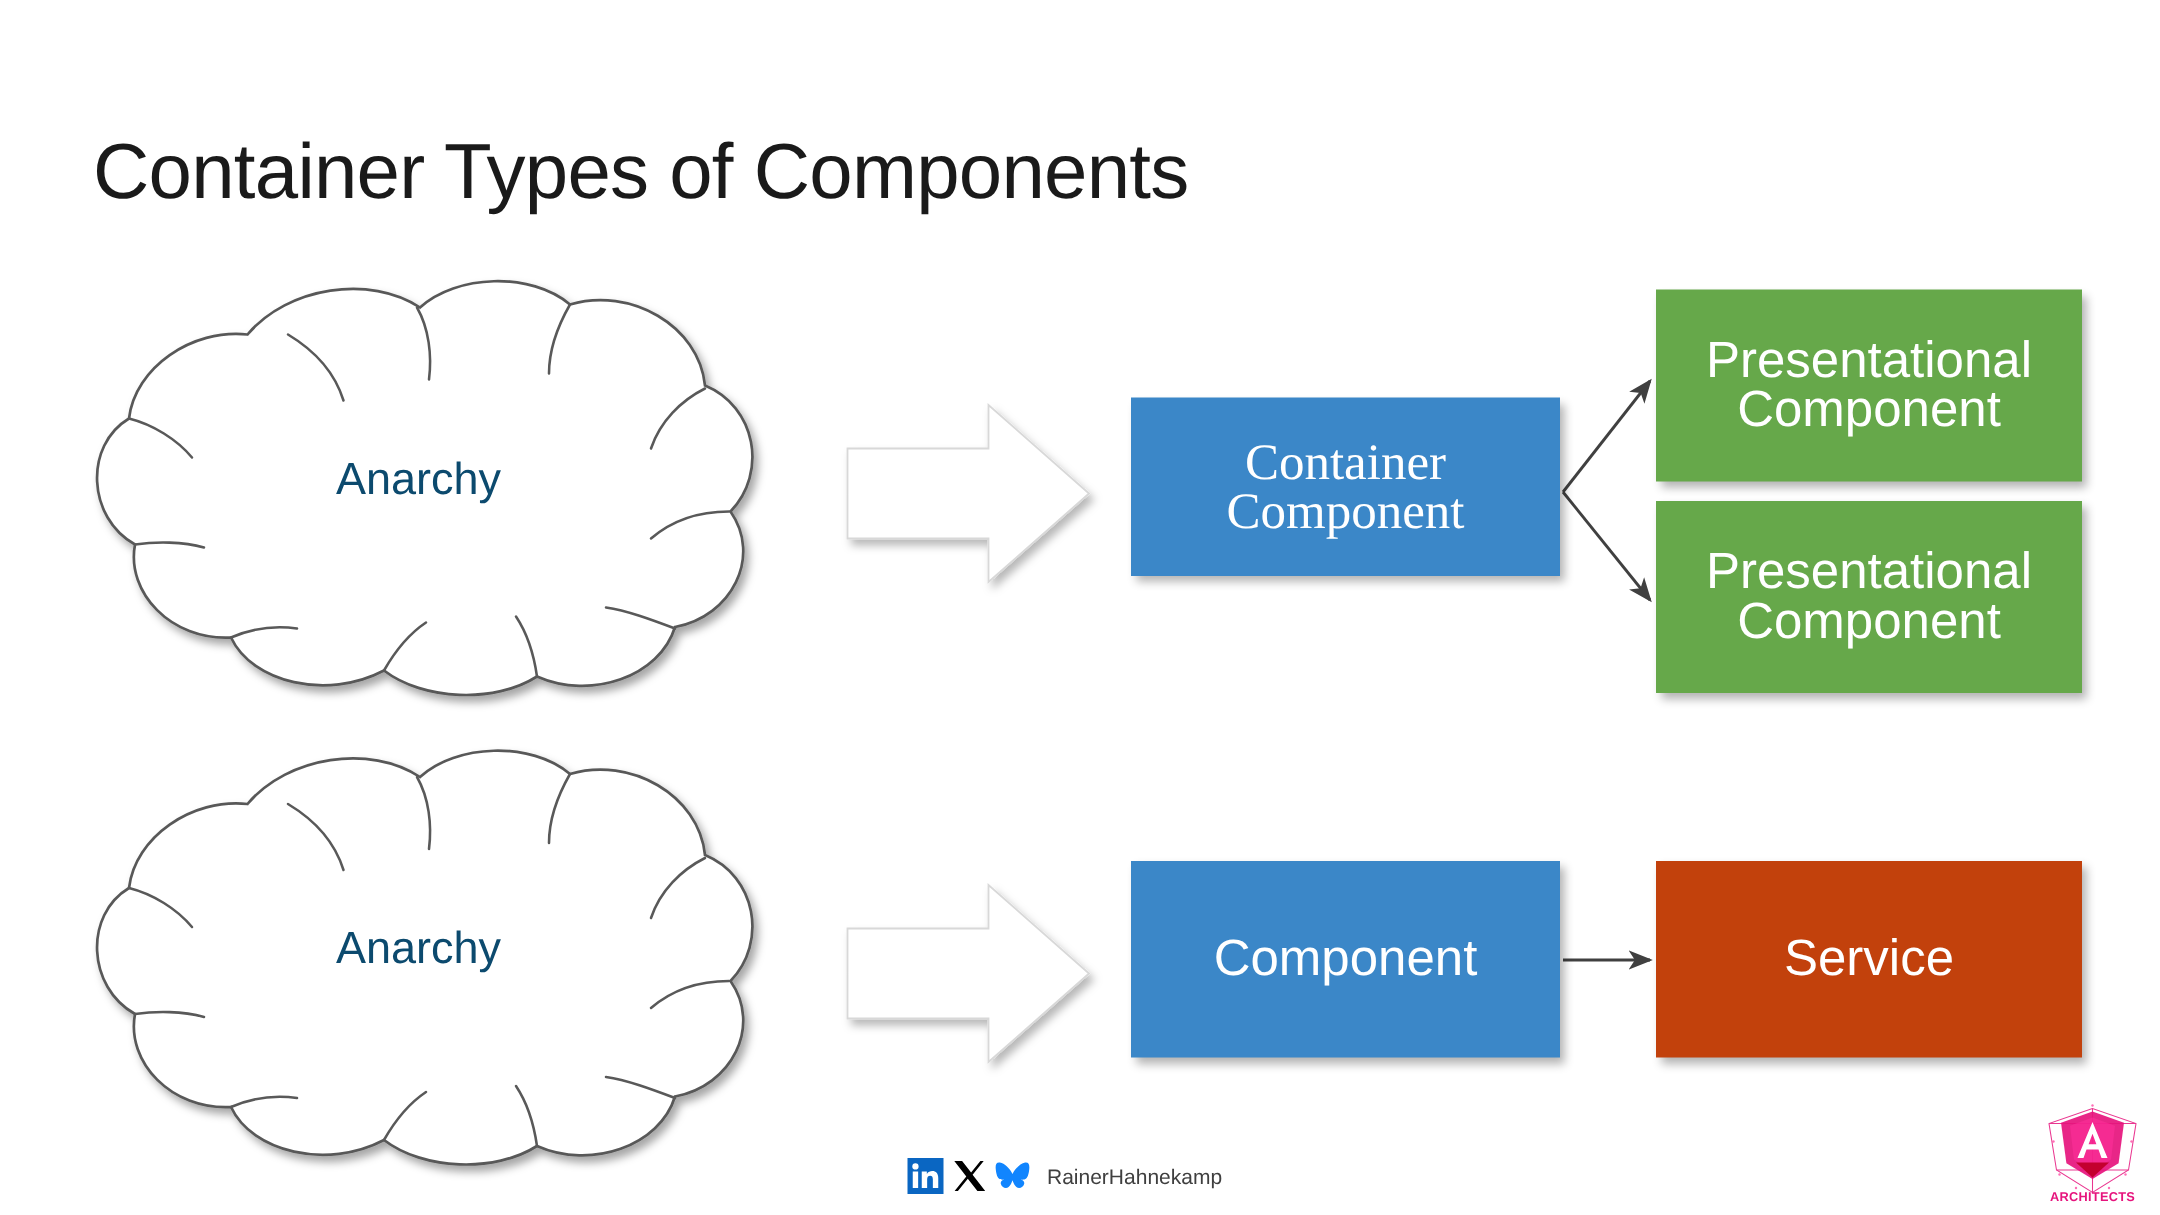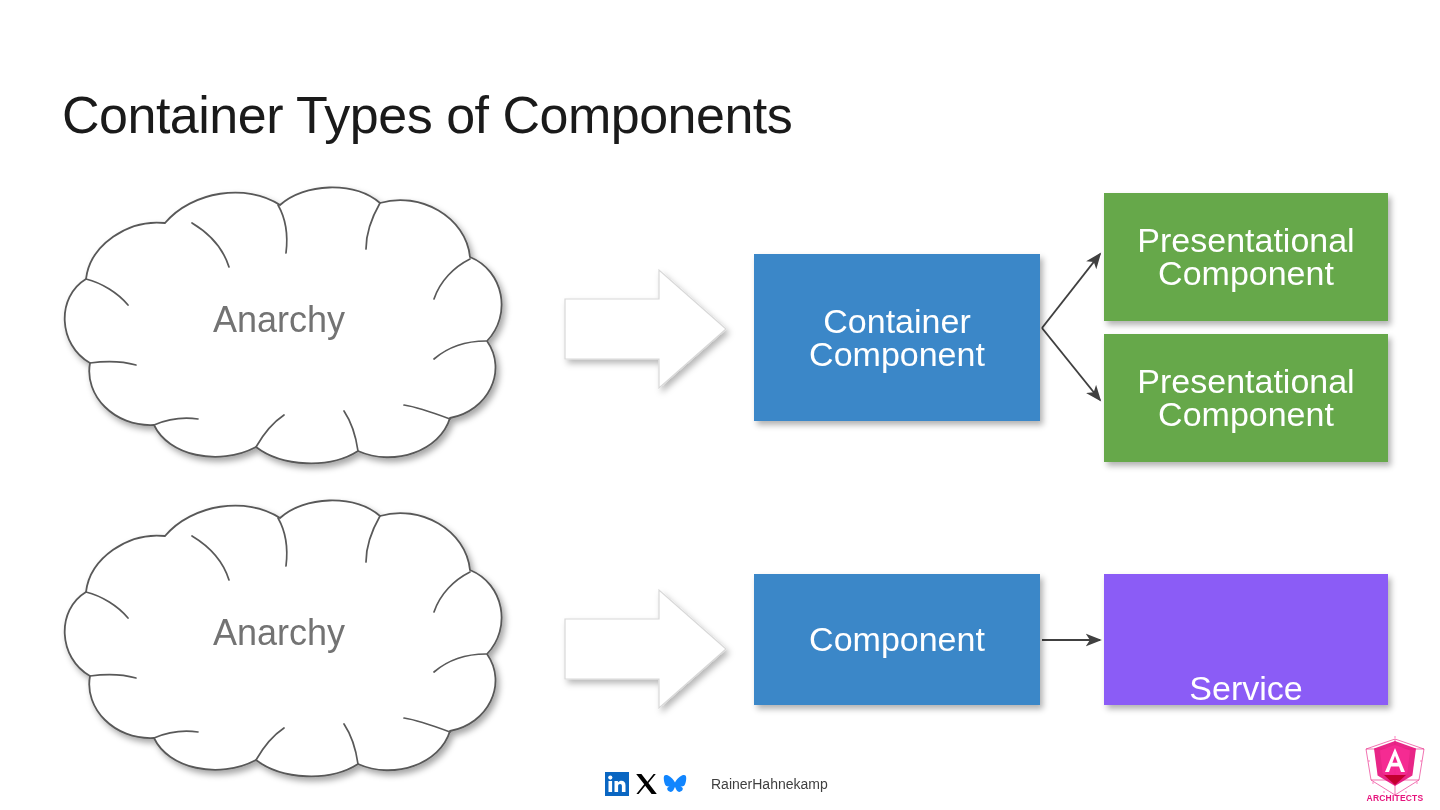--- a/index.html
+++ b/index.html
@@ -45,22 +45,22 @@
   }
   .cloud-label {
     position: absolute;
     left: 0;
     top: 0;
     width: 470px;
     height: 290px;
     display: flex;
     align-items: center;
     justify-content: center;
-    font-size: 36px;
-    color: #737373;
+    font-size: 30px;
+    color: #0c4a6e;
     padding-left: 4px;
     box-sizing: border-box;
   }
   #cloud-1 { left: 42px; top: 175px; }
   #cloud-2 { left: 42px; top: 488px; }
 
   
   .block-arrow {
     position: absolute;
     width: 165px;
@@ -81,39 +81,39 @@
     display: flex;
     align-items: center;
     justify-content: center;
     text-align: center;
     color: #ffffff;
     font-size: 34px;
     line-height: 33px;
     box-shadow: 3px 4px 6px rgba(0,0,0,0.30);
   }
   #box-container-component {
-    left: 754px;  top: 254px;  width: 286px; height: 167px;
+    left: 754px;  top: 265px;  width: 286px; height: 119px;
     background: #3b87c8;
+    font-family: Liberation Serif, serif;
   }
   #box-component {
     left: 754px;  top: 574px;  width: 286px; height: 131px;
     background: #3b87c8;
   }
   #box-presentational-1 {
     left: 1104px; top: 193px;  width: 284px; height: 128px;
     background: #66a84a;
   }
   #box-presentational-2 {
     left: 1104px; top: 334px;  width: 284px; height: 128px;
     background: #66a84a;
   }
   #box-service {
     left: 1104px; top: 574px;  width: 284px; height: 131px;
-    background: #8b5cf6;
-    align-items: flex-end;
+    background: #c2410c;
   }
 
   
   .connector-layer {
     position: absolute;
     left: 0;
     top: 0;
     width: 1440px;
     height: 810px;
     pointer-events: none;
@@ -122,21 +122,21 @@
   
   .footer {
     position: absolute;
     left: 604px;
     top: 771px;
     display: flex;
     align-items: center;
     gap: 3px;
   }
   .footer-handle {
-    margin-left: 20px;
+    margin-left: 7px;
     font-size: 14px;
     color: #3f3f3f;
     white-space: nowrap;
   }
   .social-icon { display: block; }
 
   
   .brand-logo {
     position: absolute;
     left: 1362px;

